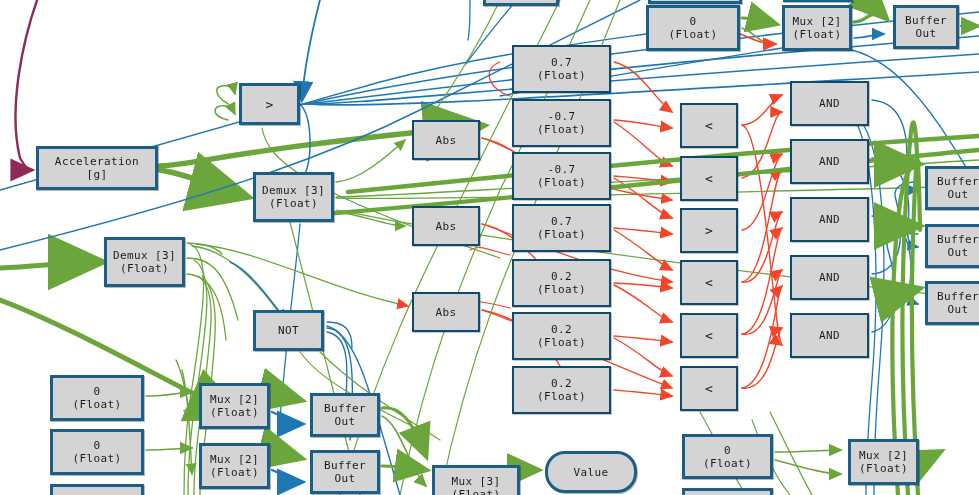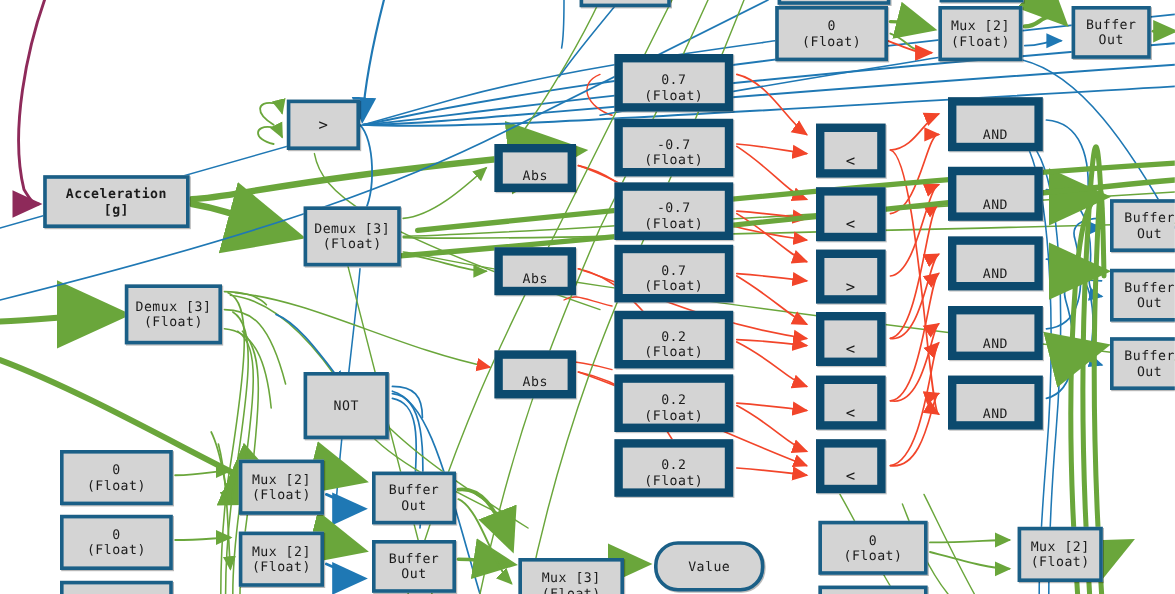--- a/index.html
+++ b/index.html
@@ -15,21 +15,21 @@
     background:#d4d4d4;
     display:flex;align-items:center;justify-content:center;
     text-align:center;
     font-size:11px;line-height:13px;
     color:#1c1c1c;
     letter-spacing:.4px;
     white-space:pre;
     z-index:5;
   }
   .node.blue{border:3px solid #1a5f87; box-shadow:1px 1px 0 rgba(0,0,0,.28);}
-  .node.red{border:7px solid #0c4a6e; box-shadow:1px 1px 0 rgba(0,0,0,.22);align-items:flex-end;}
+  .node.red{border:2px solid #0c4a6e; box-shadow:1px 1px 0 rgba(0,0,0,.22);}
   .node .lbl{display:block;width:100%;}
   .op{font-size:13px;}
 </style>
 </head>
 <body>
 
 <div id="canvas">
 
   <svg id="wires" viewBox="0 0 979 495" xmlns="http://www.w3.org/2000/svg">
     <defs>
@@ -183,28 +183,28 @@
       <path d="M775,460 C805,468 826,474 841,474" stroke="#6aa63b" stroke-width="1.6" marker-end="url(#ag)"></path>
       <path d="M921,460 C930,458 932,456 940,452" stroke="#6aa63b" stroke-width="3.4" marker-end="url(#agb)"></path>
       <path d="M752,420 C760,440 770,470 790,495" stroke="#6aa63b" stroke-width="1.2"></path>
       <path d="M770,412 C782,436 796,466 812,495" stroke="#6aa63b" stroke-width="1.2"></path>
       <path d="M700,412 C716,440 730,470 746,495" stroke="#6aa63b" stroke-width="1.2"></path>
 
     </g>
   </svg>
 
   <div id="nodes">
-      <div class="node blue" style="left: 36px; top: 146px; width: 122px; height: 44px; font-weight: bold;"><span class="lbl">Acceleration
+      <div class="node blue" style="left: 36px; top: 146px; width: 122px; height: 44px;"><span class="lbl">Acceleration
 [g]</span></div>
       <div class="node blue op" style="left: 239px; top: 83px; width: 61px; height: 42px;"><span class="lbl">&gt;</span></div>
       <div class="node blue" style="left: 253px; top: 172px; width: 81px; height: 50px;"><span class="lbl">Demux [3]
 (Float)</span></div>
       <div class="node blue" style="left: 104px; top: 237px; width: 81px; height: 50px;"><span class="lbl">Demux [3]
 (Float)</span></div>
-      <div class="node blue" style="left: 253px; top: 310px; width: 71px; height: 56px; justify-content: center;"><span class="lbl">NOT</span></div>
+      <div class="node blue" style="left: 253px; top: 310px; width: 71px; height: 41px; justify-content: center;"><span class="lbl">NOT</span></div>
       <div class="node red" style="left: 412px; top: 120px; width: 68px; height: 40px;"><span class="lbl">Abs</span></div>
       <div class="node red" style="left: 412px; top: 206px; width: 68px; height: 40px;"><span class="lbl">Abs</span></div>
       <div class="node red" style="left: 412px; top: 292px; width: 68px; height: 40px;"><span class="lbl">Abs</span></div>
       <div class="node red" style="left: 512px; top: 45px; width: 99px; height: 48px;"><span class="lbl">0.7
 (Float)</span></div>
       <div class="node red" style="left: 512px; top: 99px; width: 99px; height: 48px;"><span class="lbl">-0.7
 (Float)</span></div>
       <div class="node red" style="left: 512px; top: 152px; width: 99px; height: 48px;"><span class="lbl">-0.7
 (Float)</span></div>
       <div class="node red" style="left: 512px; top: 204px; width: 99px; height: 48px;"><span class="lbl">0.7

